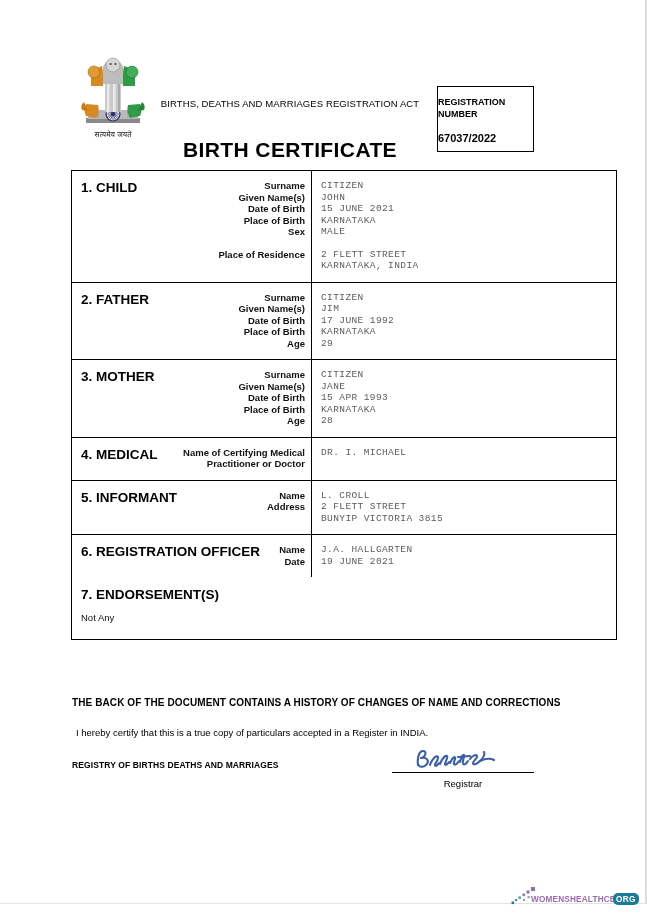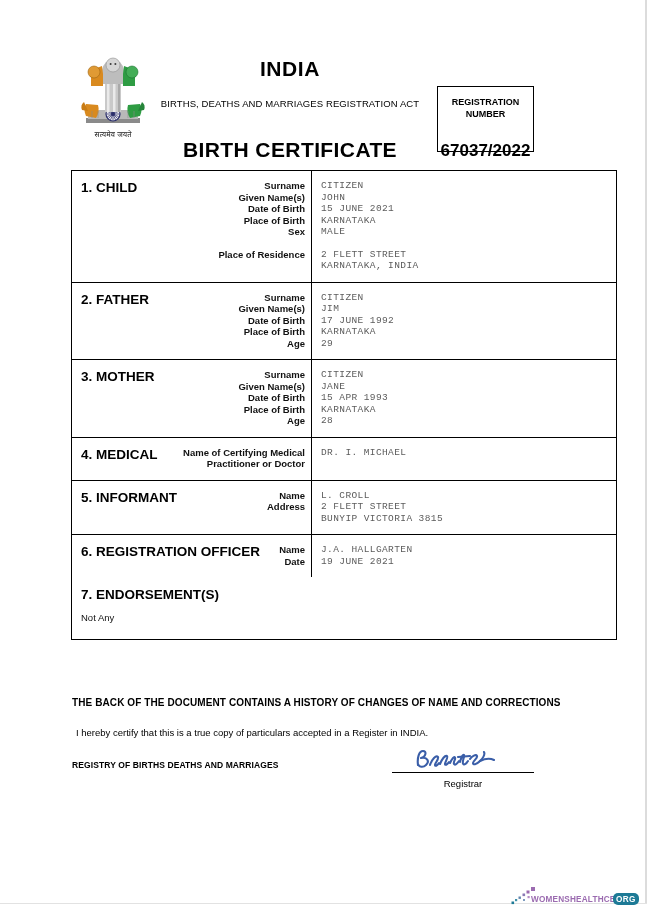--- a/index.html
+++ b/index.html
@@ -81,32 +81,31 @@
     letter-spacing: 0.4px;
     color: #000;
   }
 
   #reg-box {
     position: absolute;
     left: 437px; top: 86px;
     width: 97px; height: 66px;
     border: 1.3px solid #000;
     background: #fff;
-    text-align: center;
     padding-top: 9px;
   }
   #reg-box .reg-label {
     font-size: 9px;
     font-weight: bold;
     line-height: 12px;
     color: #000;
   }
   #reg-box .reg-number {
-    margin-top: 21px;
-    font-size: 17px;
+    margin-top: 12px;
+    font-size: 11px;
     font-weight: bold;
     color: #000;
   }
 
   
   #cert-table {
     position: absolute;
     left: 71px; top: 170px;
     width: 546px;
     border: 1.3px solid #000;
@@ -313,21 +312,20 @@
           <line x1="20" y1="59" x2="20" y2="66"></line>
           <line x1="26" y1="59" x2="26" y2="66"></line>
           <line x1="56" y1="59" x2="56" y2="66"></line>
           <line x1="62" y1="59" x2="62" y2="66"></line>
         </g>
 
         <text x="41" y="85" text-anchor="middle" font-family="'DejaVu Sans', sans-serif" font-size="7.5" fill="#1a1a1a">सत्यमेव जयते</text>
       </svg>
     </div>
 
-    <div id="title-india">INDIA</div>
 
     <div id="title-act">BIRTHS, DEATHS AND MARRIAGES REGISTRATION ACT</div>
 
     <div id="title-main">BIRTH CERTIFICATE</div>
 
     <div id="reg-box">
       <div class="reg-label">REGISTRATION</div>
       <div class="reg-label">NUMBER</div>
       <div class="reg-number">67037/2022</div>
     </div>

